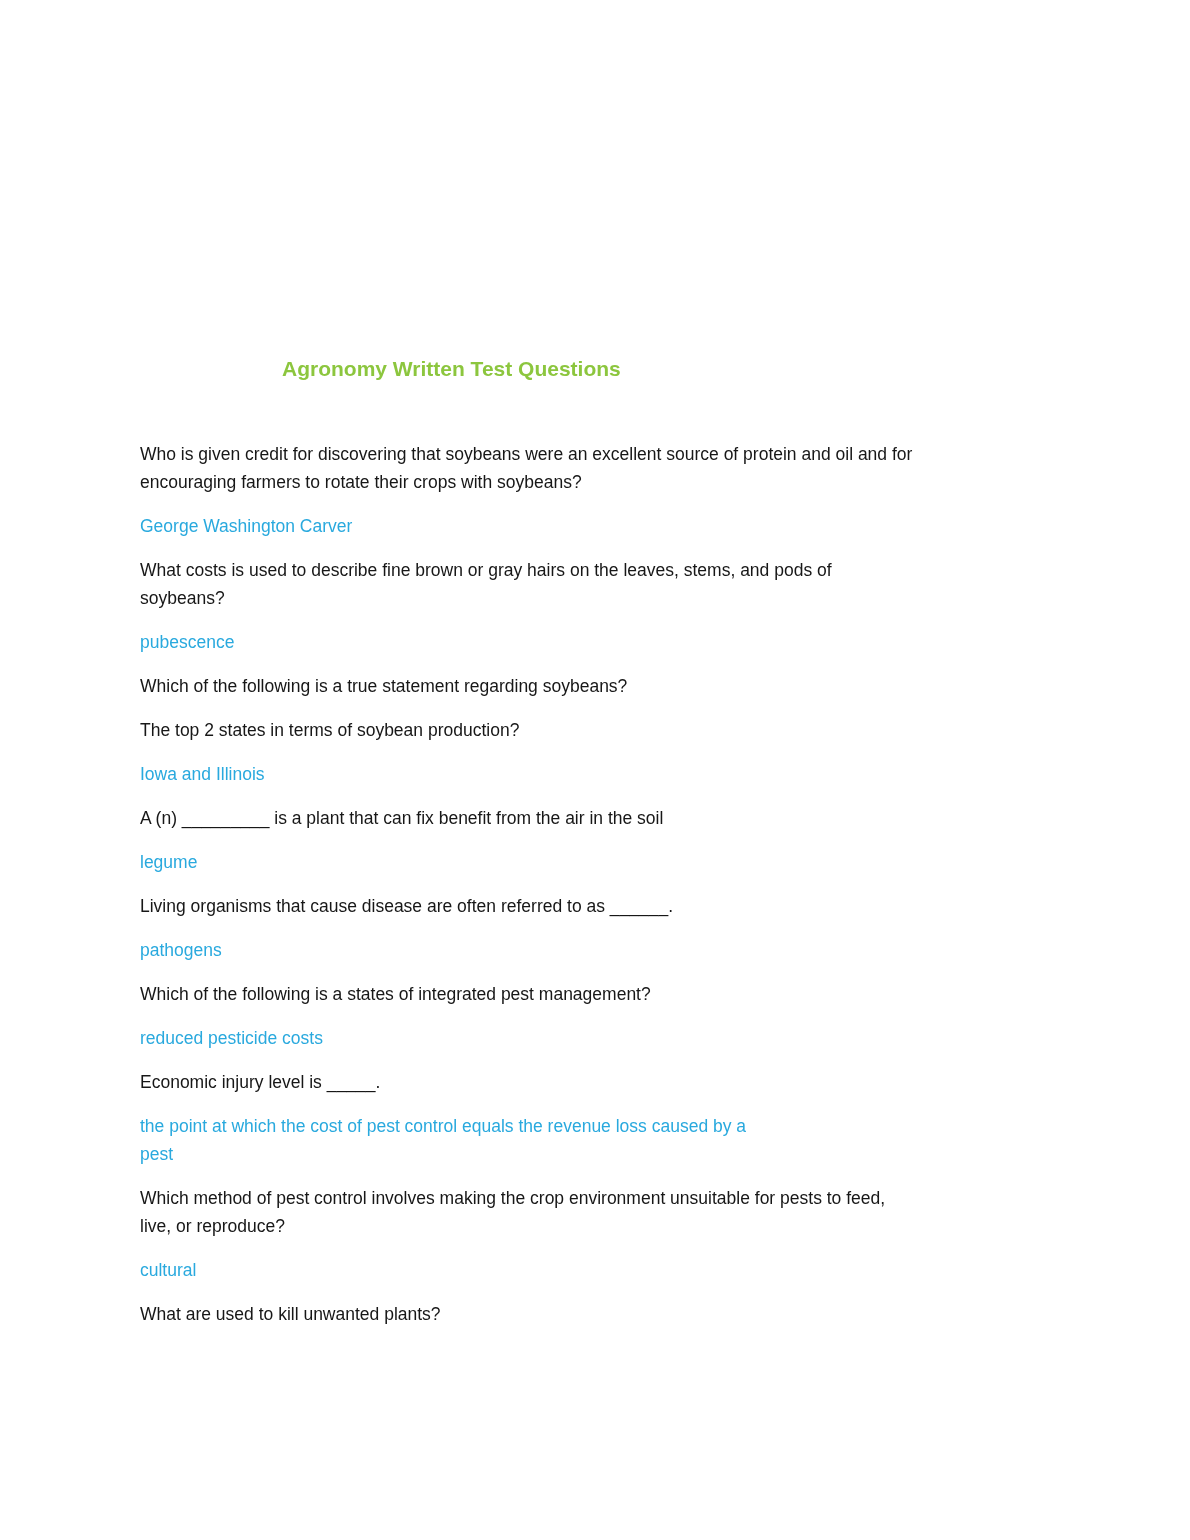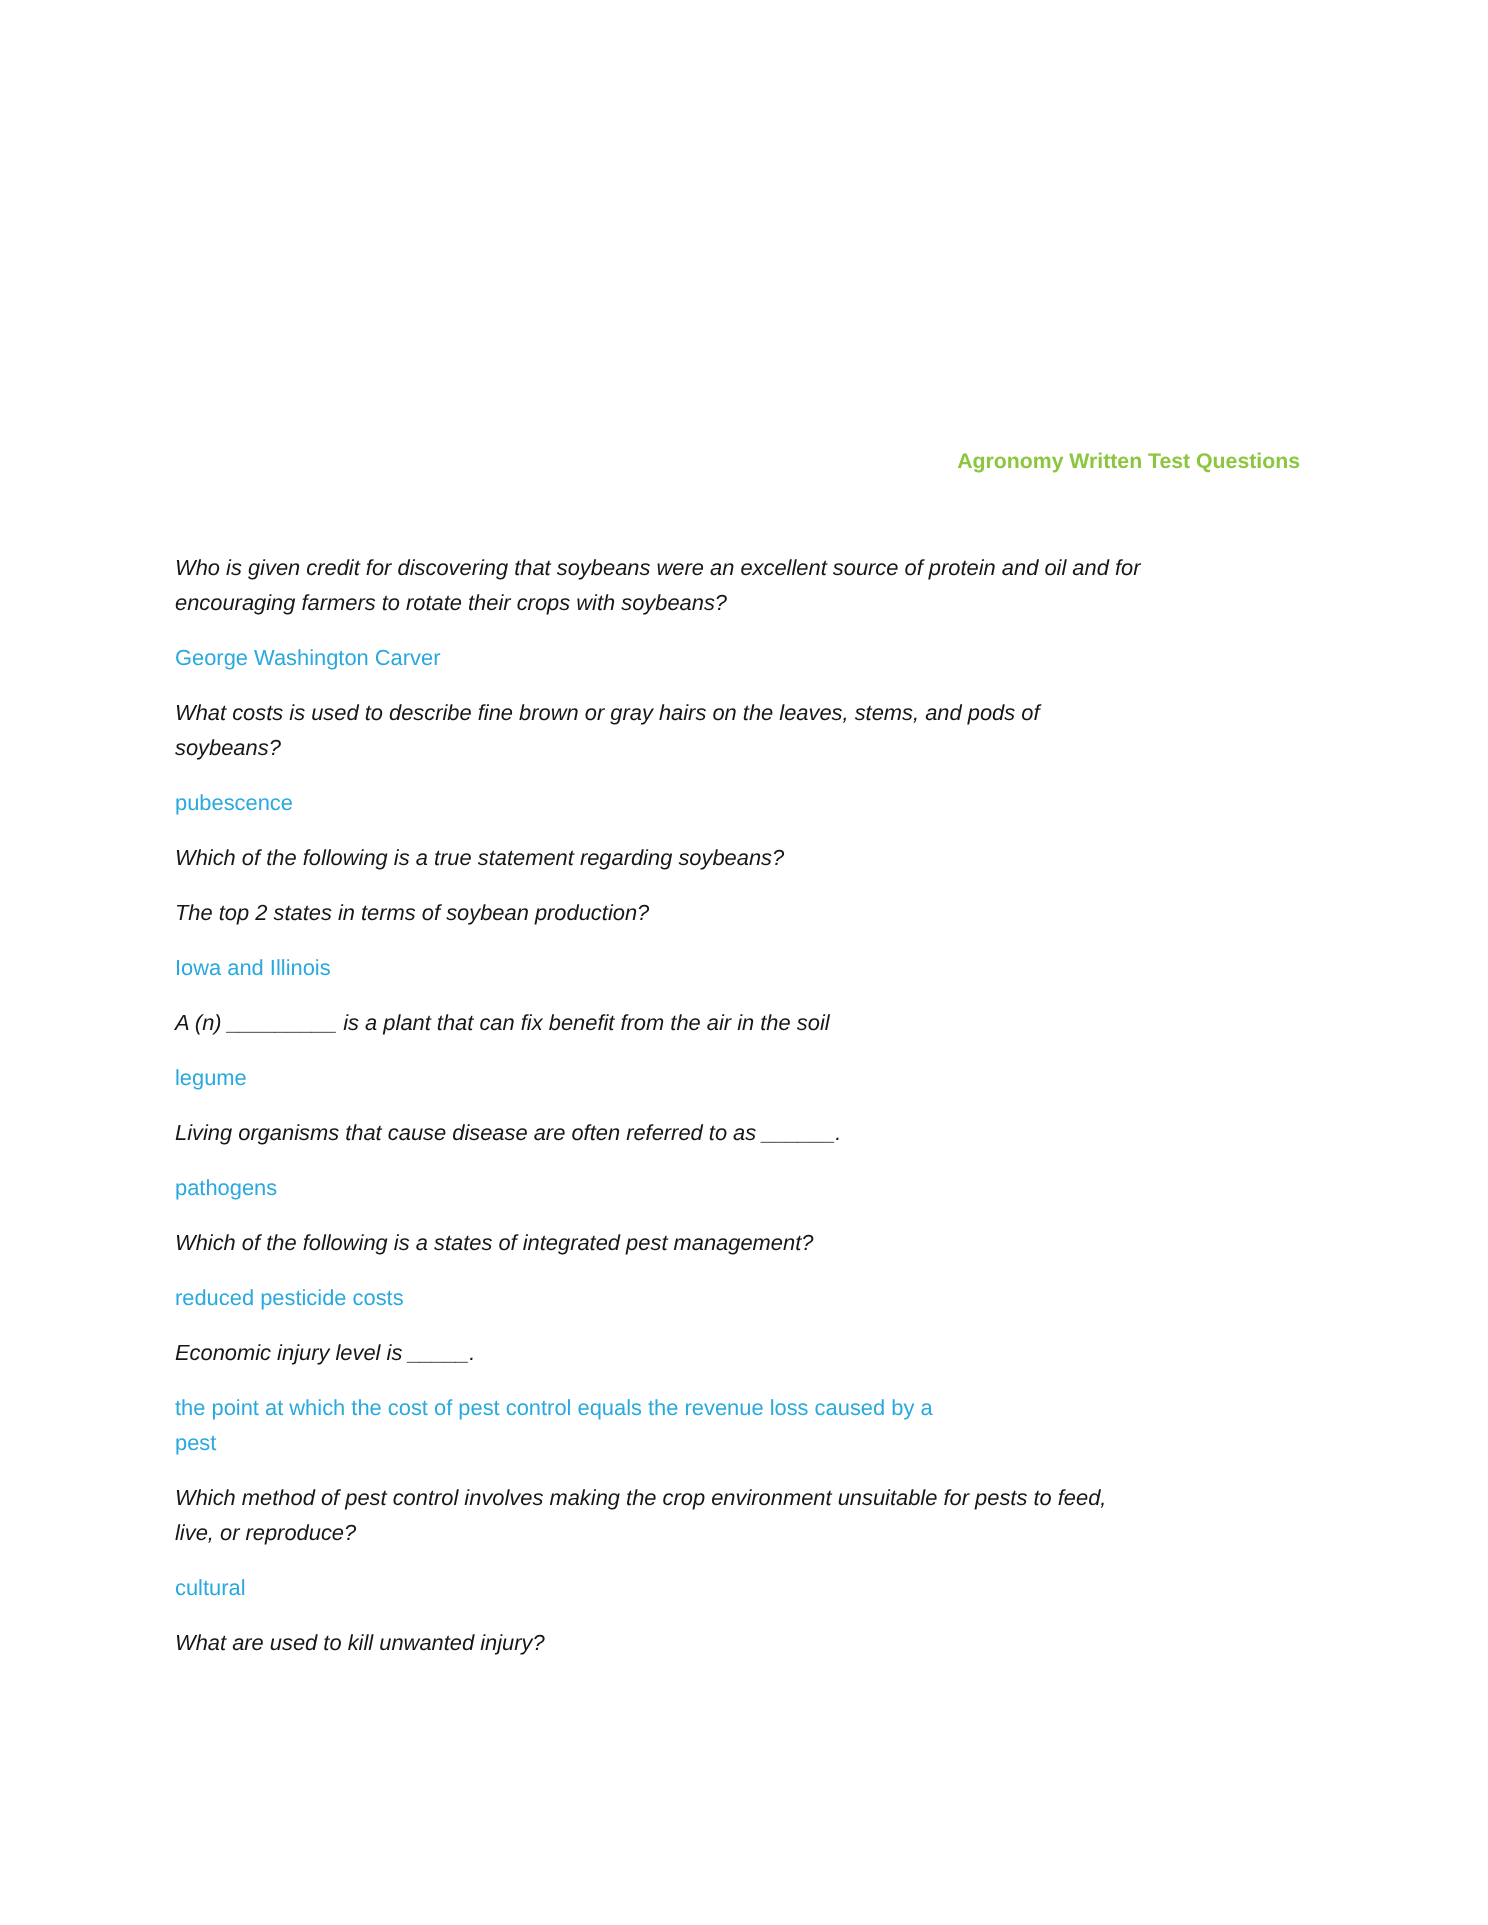--- a/index.html
+++ b/index.html
@@ -15,34 +15,32 @@
     overflow: hidden;
     font-family: "Liberation Sans", sans-serif;
   }
   .content {
     position: absolute;
     top: 358px;
     left: 140px;
     width: 900px;
   }
   .doc-title {
-    font-size: 17px;
+    font-size: 21px;
     font-weight: bold;
     color: var(--title-color, #8CC63E);
     margin: 0 0 60px 142px;
     line-height: 22px;
-    text-align: right;
   }
   .question {
     font-size: 17.5px;
     color: var(--question-color, #171717);
     line-height: 28px;
     margin: 0 0 16px 0;
     white-space: pre-line;
-    font-style: italic;
   }
   .answer {
     font-size: 17.5px;
     color: var(--answer-color, #29A9DE);
     line-height: 28px;
     margin: 16px 0 16px 0;
     white-space: pre-line;
   }
 </style>
 </head>
@@ -66,16 +64,16 @@
         <p class="question">Living organisms that cause disease are often referred to as ______.</p>
         <p class="answer">pathogens</p>
         <p class="question">Which of the following is a states of integrated pest management?</p>
         <p class="answer">reduced pesticide costs</p>
         <p class="question">Economic injury level is _____.</p>
         <p class="answer">the point at which the cost of pest control equals the revenue loss caused by a
 pest</p>
         <p class="question">Which method of pest control involves making the crop environment unsuitable for pests to feed,
 live, or reproduce?</p>
         <p class="answer">cultural</p>
-        <p class="question">What are used to kill unwanted injury?</p>
+        <p class="question">What are used to kill unwanted plants?</p>
       </div>
   </div>
 </div>
 
 </body></html>

